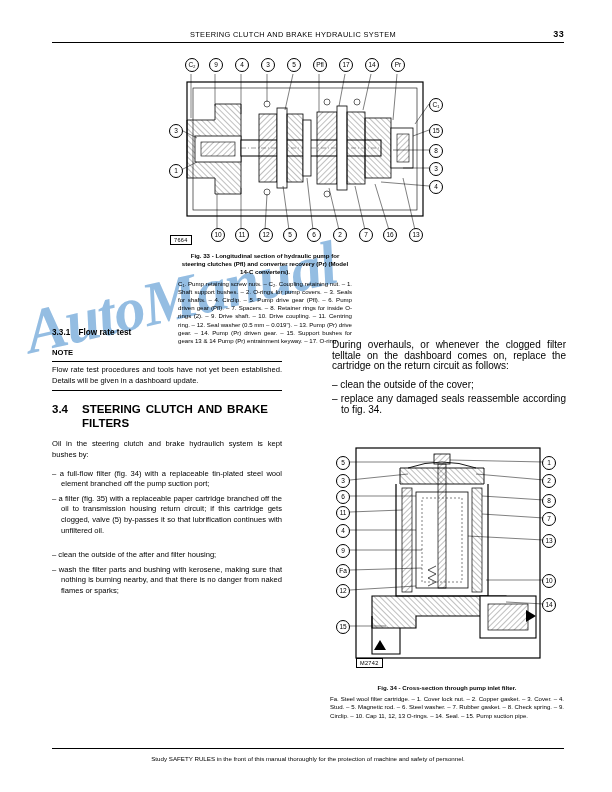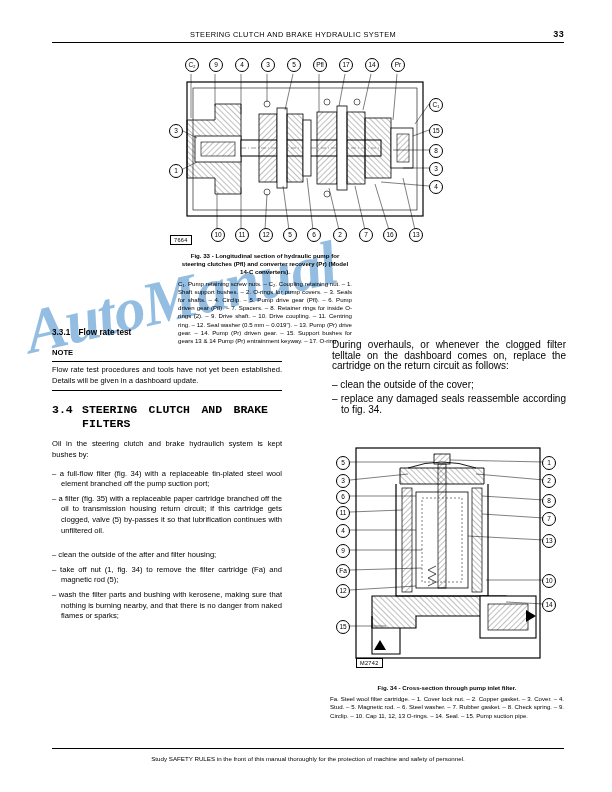--- a/index.html
+++ b/index.html
@@ -157,21 +157,20 @@
     border-top: 0.8px solid #000;
     border-bottom: 0.8px solid #000;
     padding: 3px 0 4px 0;
     margin-bottom: 12px;
   }
   .bigsec {
     font-size: 11.5px;
     font-weight: bold;
     line-height: 13.5px;
     margin: 0 0 9px 0;
-    font-family: Liberation Mono, monospace;
   }
   .bigsec .num {
     display: inline-block;
     width: 30px;
   }
   .bigsec .txt {
     display: inline-block;
     width: 186px;
     vertical-align: top;
   }
@@ -342,21 +341,20 @@
 
     <div class="bigsec">
       <span class="num">3.4</span><span class="txt">STEERING CLUTCH AND BRAKE FILTERS</span>
     </div>
 
     <p>Oil in the steering clutch and brake hydraulich system is kept bushes by:</p>
     <span class="dash">– a full-flow filter (fig. 34) with a replaceable tin-plated steel wool element branched off the pump suction port;</span>
     <span class="dash" style="margin-bottom:14px;">– a filter (fig. 35) with a replaceable paper cartridge branched off the oil to transmission housing return circuit; if this cartridge gets clogged, valve (5) by-passes it so that lubrification continues with unfiltered oil.</span>
 
     <span class="dash">– clean the outside of the after and filter housing;</span>
-    <span class="dash">– take off nut (1, fig. 34) to remove the filter cartridge (Fa) and magnetic rod (5);</span>
     <span class="dash">– wash the filter parts and bushing with kerosene, making sure that nothing is burning nearby, and that there is no danger from naked flames or sparks;</span>
   </div>
 
   <div class="colR">
     <p>During overhauls, or whenever the clogged filter telltale on the dashboard comes on, replace the cartridge on the return circuit as follows:</p>
     <span class="dash">– clean the outside of the cover;</span>
     <span class="dash">– replace any damaged seals reassemble according to fig. 34.</span>
   </div>
 
   <div class="fig34">

